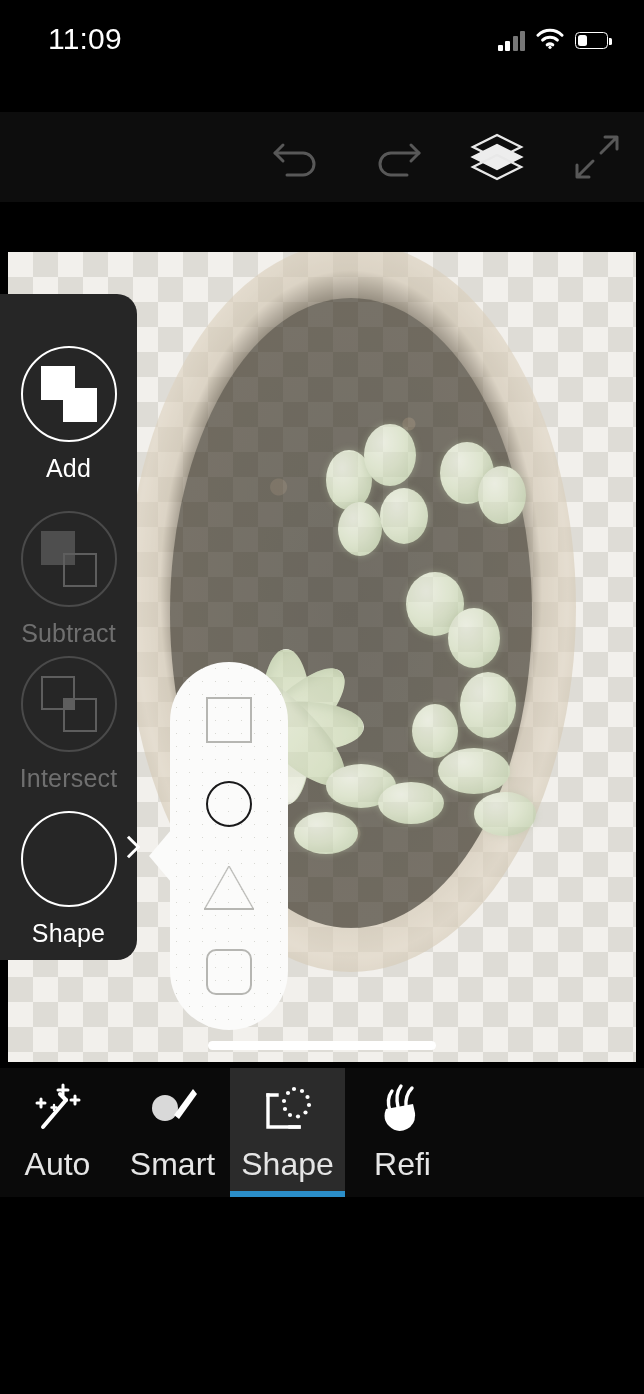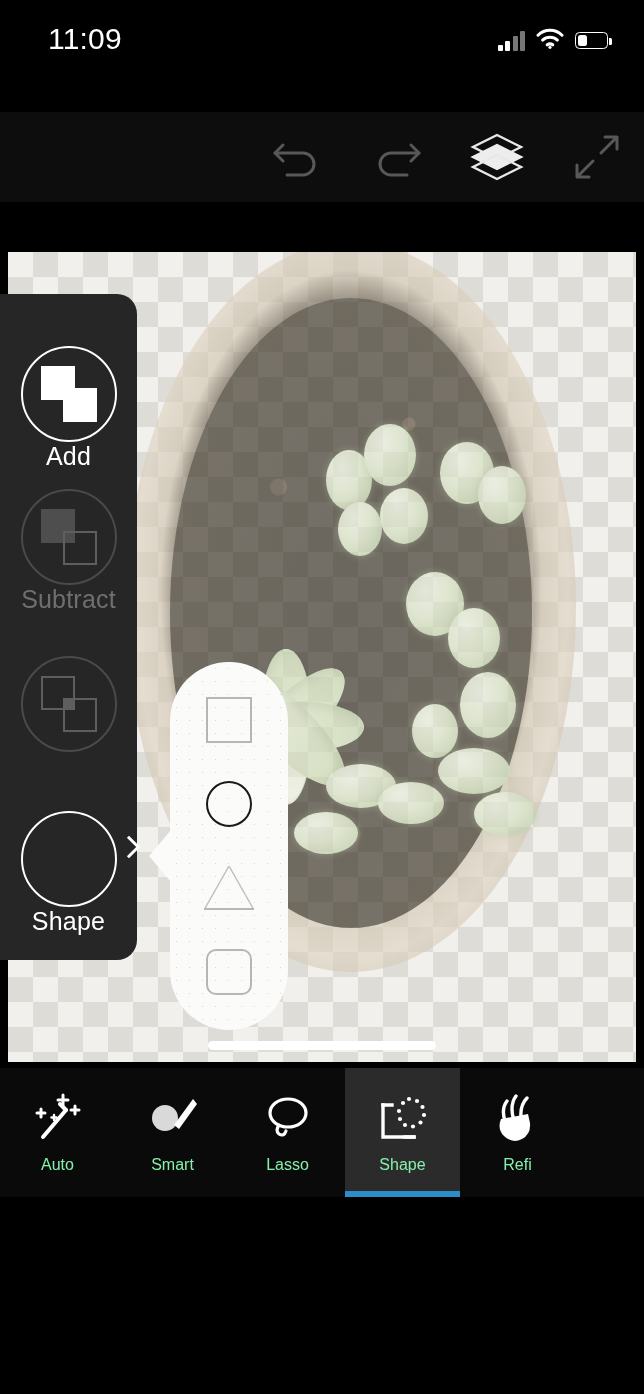--- a/index.html
+++ b/index.html
@@ -113,21 +113,21 @@
   }
   .op { position: absolute; left: 0; width: 137px; text-align: center; }
   .op-circle {
     width: 96px; height: 96px; margin: 0 auto; border-radius: 50%;
     border: 2.6px solid #ffffff;
     display: flex; align-items: center; justify-content: center;
     position: relative;
   }
   .op.dim .op-circle { border-color: #4a4a4a; }
   .op-label {
-    font-size: 25px; color: #fff; letter-spacing: 0.2px;
+    margin-top: 12px; font-size: 25px; color: #fff; letter-spacing: 0.2px;
   }
   .op.dim .op-label { color: #6f6f6f; }
   .op-shape-wrap { position: relative; width: 96px; height: 96px; margin: 0 auto; }
 
   .chev {
     position: absolute; left: 100px; top: 28px;
     width: 16px; height: 16px;
     border-top: 3px solid #fff; border-right: 3px solid #fff;
     transform: rotate(45deg);
   }
@@ -201,21 +201,21 @@
     position: relative; width: 115px; flex: 0 0 115px; height: 129px;
     display: flex; flex-direction: column; align-items: center;
     justify-content: center; gap: 12px;
   }
   .tab.active { background: #2b2b2b; }
   .tab.active::after {
     content: ""; position: absolute; left: 0; bottom: 0;
     width: 100%; height: 6px; background: #2b8ec9;
   }
   .tab-icon { width: 52px; height: 52px; display: flex; align-items: center; justify-content: center; }
-  .tab-label { font-size: 16px; color: #86efac; white-space: nowrap; }
+  .tab-label { font-size: 32px; color: #e5e5e5; white-space: nowrap; }
 
   
   .actions {
     position: absolute; left: 0; top: 1197px; width: 644px; height: 80px;
     background: #0a0a0a; display: flex; align-items: center;
   }
   .act-x { position: absolute; left: 22px; width: 58px; height: 58px;
     display: flex; align-items: center; justify-content: center; }
   .act-title {
     width: 100%; text-align: center; color: #ffffff;
@@ -325,38 +325,39 @@
     <div class="op" style="top:52px">
       <div class="op-circle">
         <span class="g-add">
             <b></b>
             <i></i>
           </span>
       </div>
       <div class="op-label">Add</div>
     </div>
 
-    <div class="op dim" style="top:195px">
+    <div class="op dim" style="top:217px">
       <div class="op-circle">
         <span class="g-sub">
             <b></b>
             <i></i>
           </span>
       </div>
       <div class="op-label">Subtract</div>
     </div>
 
     <div class="op dim" style="top:362px">
       <div class="op-circle">
         <span class="g-int">
             <b></b>
             <i></i>
             <u></u>
           </span>
       </div>
+      <div class="op-label">Intersect</div>
     </div>
 
     <div class="op" style="top:517px">
       <div class="op-shape-wrap">
         <div class="op-circle"></div>
         <span class="chev"></span>
       </div>
       <div class="op-label">Shape</div>
     </div>
 
@@ -397,29 +398,20 @@
     <div class="tab">
       <span class="tab-icon">
         <svg width="50" height="50" viewBox="0 0 50 50">
           <circle cx="17" cy="25" r="13" fill="#d9d9d9"></circle>
           <path d="M26 32 L45 6 L49 11 L31 36 Z" fill="#fff"></path>
         </svg>
       </span>
       <span class="tab-label">Smart</span>
     </div>
 
-    <div class="tab">
-      <span class="tab-icon">
-        <svg width="50" height="50" viewBox="0 0 50 50">
-          <ellipse cx="25" cy="20" rx="18" ry="14" fill="none" stroke="#fff" stroke-width="3.2"></ellipse>
-          <path d="M16 32 q-4 6 0 9 q5 3 7 -3" fill="none" stroke="#fff" stroke-width="3.2" stroke-linecap="round"></path>
-        </svg>
-      </span>
-      <span class="tab-label">Lasso</span>
-    </div>
 
     <div class="tab active">
       <span class="tab-icon">
         <svg width="50" height="50" viewBox="0 0 50 50">
           <path d="M5 12 V44 H36" fill="none" stroke="#fff" stroke-width="3.4" stroke-linecap="square"></path>
           <path d="M5 12 H14 M27 44 H36" fill="none" stroke="#fff" stroke-width="3.4" stroke-linecap="square"></path>
           <g fill="#fff">
             <circle cx="31" cy="6" r="2.1"></circle>
               <circle cx="39" cy="8" r="2.1"></circle>
             <circle cx="44.5" cy="14" r="2.1"></circle>

